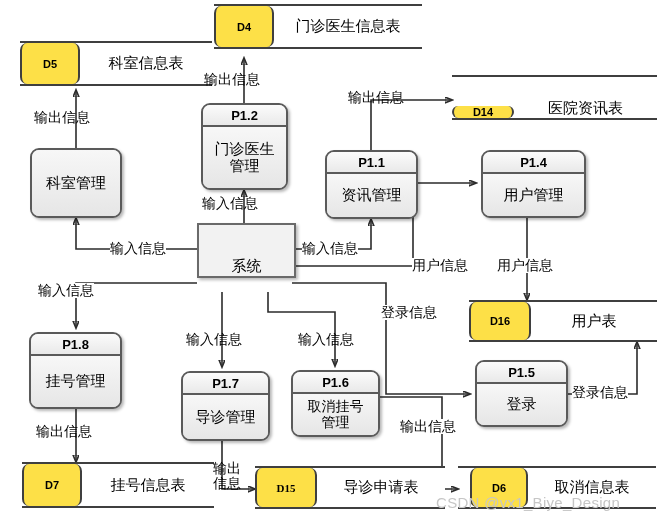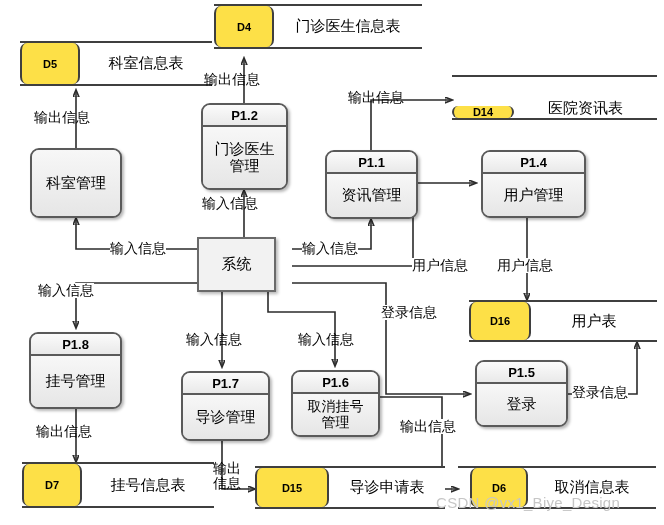--- a/index.html
+++ b/index.html
@@ -107,21 +107,21 @@
     <div class="id" style="width:62px;">D16</div>
     <div class="nm">用户表</div>
   </div>
 
   <div class="store" style="left:22px;top:462px;width:192px;height:46px;">
     <div class="id" style="width:60px;">D7</div>
     <div class="nm">挂号信息表</div>
   </div>
 
   <div class="store" style="left:255px;top:466px;width:190px;height:43px;">
-    <div class="id" style="width:74px;">D15</div>
+    <div class="id" style="width:62px;font-family:Liberation Serif, serif;">D15</div>
     <div class="nm">导诊申请表</div>
   </div>
 
   <div class="store" style="left:458px;top:466px;width:198px;height:43px;padding-left:12px;">
     <div class="id" style="width:58px;">D6</div>
     <div class="nm">取消信息表</div>
   </div>
 
   <div class="proc" style="left:30px;top:148px;width:92px;height:70px;">
     <div class="bd">科室管理</div>
@@ -157,21 +157,21 @@
     <div class="hd">P1.6</div>
     <div class="bd" style="white-space:pre-line;font-size:14px;">取消挂号
 管理</div>
   </div>
 
   <div class="proc" style="left:475px;top:360px;width:93px;height:67px;">
     <div class="hd">P1.5</div>
     <div class="bd">登录</div>
   </div>
 
-  <div class="entity" style="left:197px;top:237px;width:79px;height:55px;">
+  <div class="entity" style="left:197px;top:223px;width:99px;height:55px;align-items:flex-end;">
     <span>系统</span>
   </div>
 
   <div class="flab" style="left:34px;top:110px;">输出信息</div>
   <div class="flab" style="left:204px;top:72px;">输出信息</div>
   <div class="flab" style="left:348px;top:90px;">输出信息</div>
 
   <div class="flab" style="left:202px;top:196px;">输入信息</div>
   <div class="flab" style="left:110px;top:241px;background:#fff;">输入信息</div>
   <div class="flab" style="left:302px;top:241px;background:#fff;">输入信息</div>

